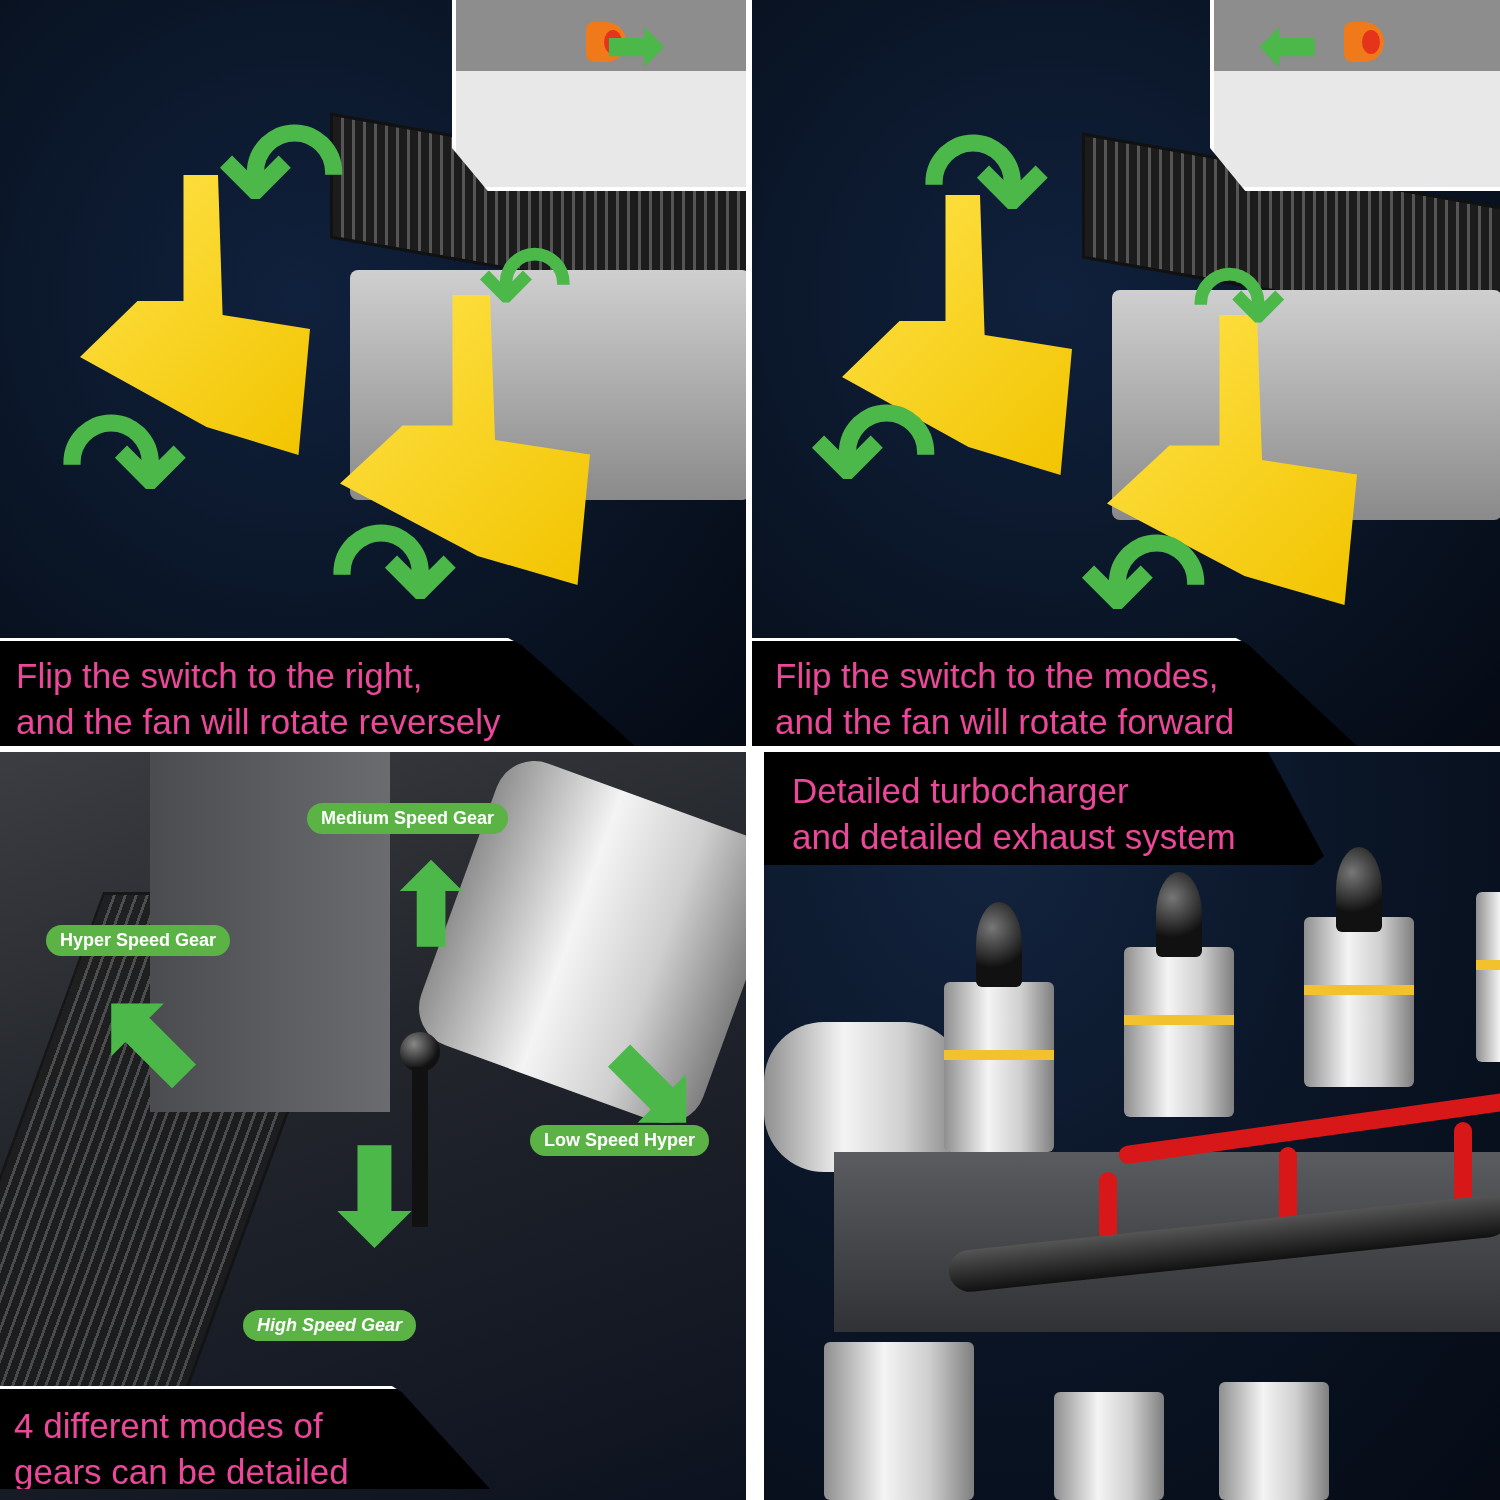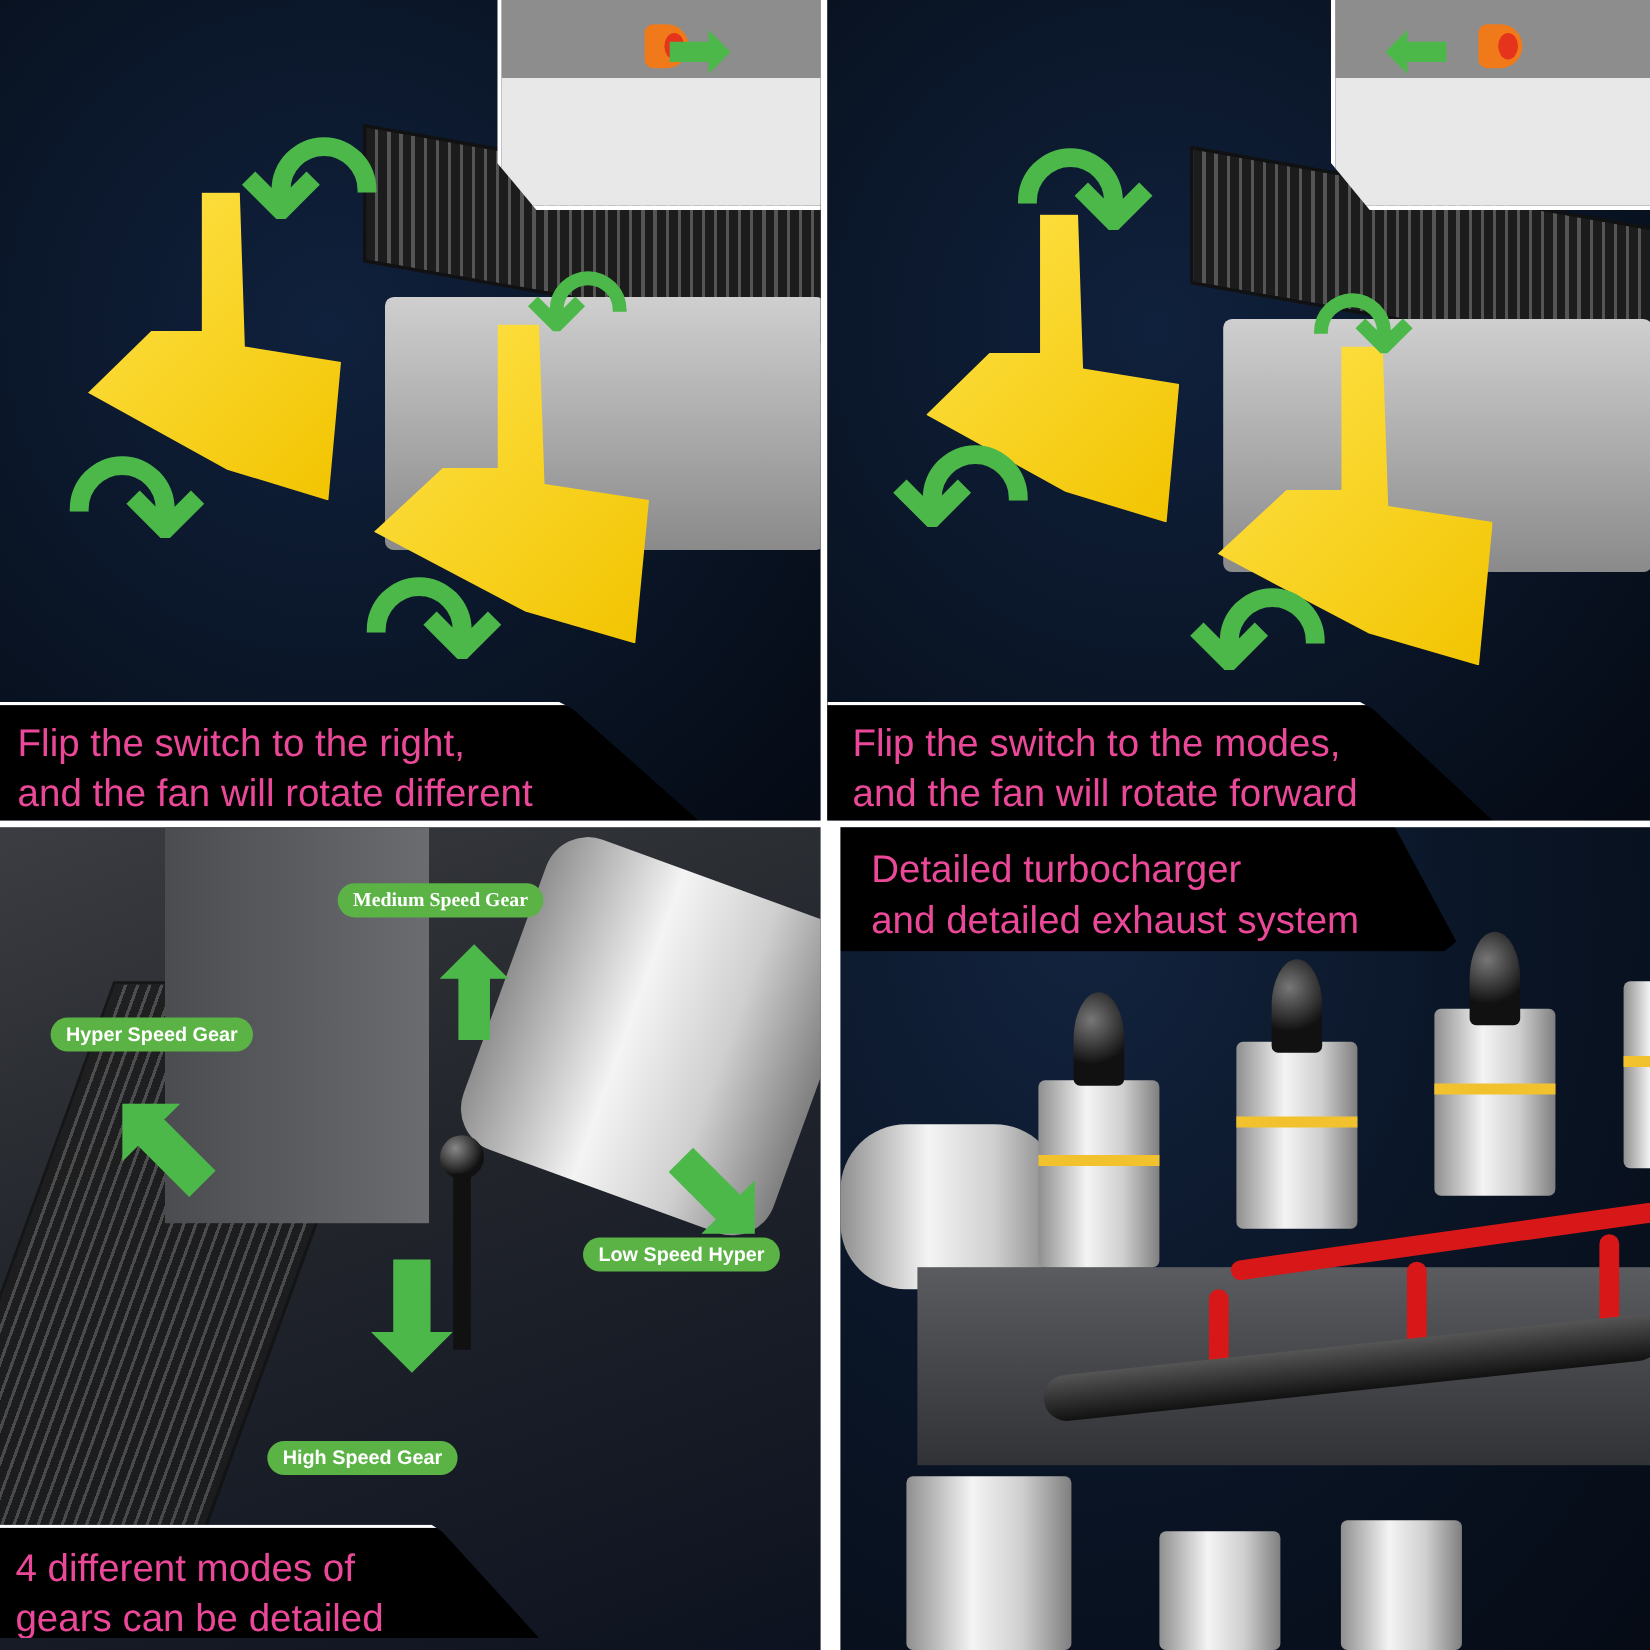--- a/index.html
+++ b/index.html
@@ -52,21 +52,21 @@
     <div class="glyph" style="left:330px;top:500px;font-size:150px;">↷</div>
     <div class="glyph" style="left:480px;top:230px;font-size:110px;">↶</div>
 
     <div class="inset">
       <div class="switch" style="left:130px;"></div>
       <div class="glyph" style="left:150px;top:10px;font-size:70px;">➡</div>
     </div>
 
     <div class="caption cap-bottom">
       <span class="line">Flip the switch to the right,</span>
-      <span class="line">and the fan will rotate different</span>
+      <span class="line">and the fan will rotate reversely</span>
     </div>
   </div>
 
   <div class="panel p2">
     <div class="rail" style="left:330px;top:170px;width:420px;height:120px;transform:skewY(10deg);"></div>
     <div class="block" style="left:360px;top:290px;width:390px;height:230px;background:linear-gradient(180deg,#cfcfcf,#8a8a8a);border-radius:8px;"></div>
     <div class="fan" style="left:90px;top:195px;width:230px;height:280px;clip-path:polygon(45% 0,60% 0,62% 50%,100% 55%,95% 100%,55% 90%,0 65%,25% 45%,45% 45%);"></div>
     <div class="fan" style="left:355px;top:315px;width:250px;height:290px;clip-path:polygon(45% 0,60% 0,62% 50%,100% 55%,95% 100%,55% 90%,0 65%,25% 45%,45% 45%);"></div>
     <div class="glyph" style="left:170px;top:110px;font-size:150px;">↷</div>
     <div class="glyph" style="left:440px;top:250px;font-size:110px;">↷</div>
@@ -89,24 +89,24 @@
     <div class="block" style="left:150px;top:0;width:240px;height:360px;background:linear-gradient(90deg,#4a4c50,#6a6c70);"></div>
     <div class="cyl" style="left:450px;top:40px;width:300px;height:300px;border-radius:40px;transform:rotate(20deg);"></div>
     <div class="block" style="left:400px;top:280px;width:40px;height:40px;border-radius:50%;background:radial-gradient(circle at 35% 30%,#888,#111 65%);"></div>
     <div class="block" style="left:412px;top:315px;width:16px;height:160px;background:#111;"></div>
 
     <div class="glyph" style="left:385px;top:100px;font-size:110px;">⬆</div>
     <div class="glyph" style="left:95px;top:220px;font-size:130px;">⬉</div>
     <div class="glyph" style="left:600px;top:270px;font-size:120px;">⬊</div>
     <div class="glyph" style="left:320px;top:380px;font-size:130px;">⬇</div>
 
-    <div class="gear-label" style="left:307px;top:51px;font-family:Liberation Serif, serif;">Medium Speed Gear</div>
+    <div class="gear-label" style="left:307px;top:51px;">Medium Speed Gear</div>
     <div class="gear-label" style="left:46px;top:173px;">Hyper Speed Gear</div>
     <div class="gear-label" style="left:530px;top:373px;">Low Speed Hyper</div>
-    <div class="gear-label" style="left:243px;top:558px;">High Speed Gear</div>
+    <div class="gear-label" style="left:243px;top:558px;font-style:italic;">High Speed Gear</div>
 
     <div class="caption cap-bottom">
       <span class="line">4 different modes of</span>
       <span class="line">gears can be detailed</span>
     </div>
   </div>
 
   <div class="panel p4">
     <div class="cyl" style="left:0;top:270px;width:200px;height:150px;border-radius:60px;"></div>
     <div class="block" style="left:70px;top:400px;width:678px;height:180px;background:linear-gradient(180deg,#5a5c60,#303236);"></div>

